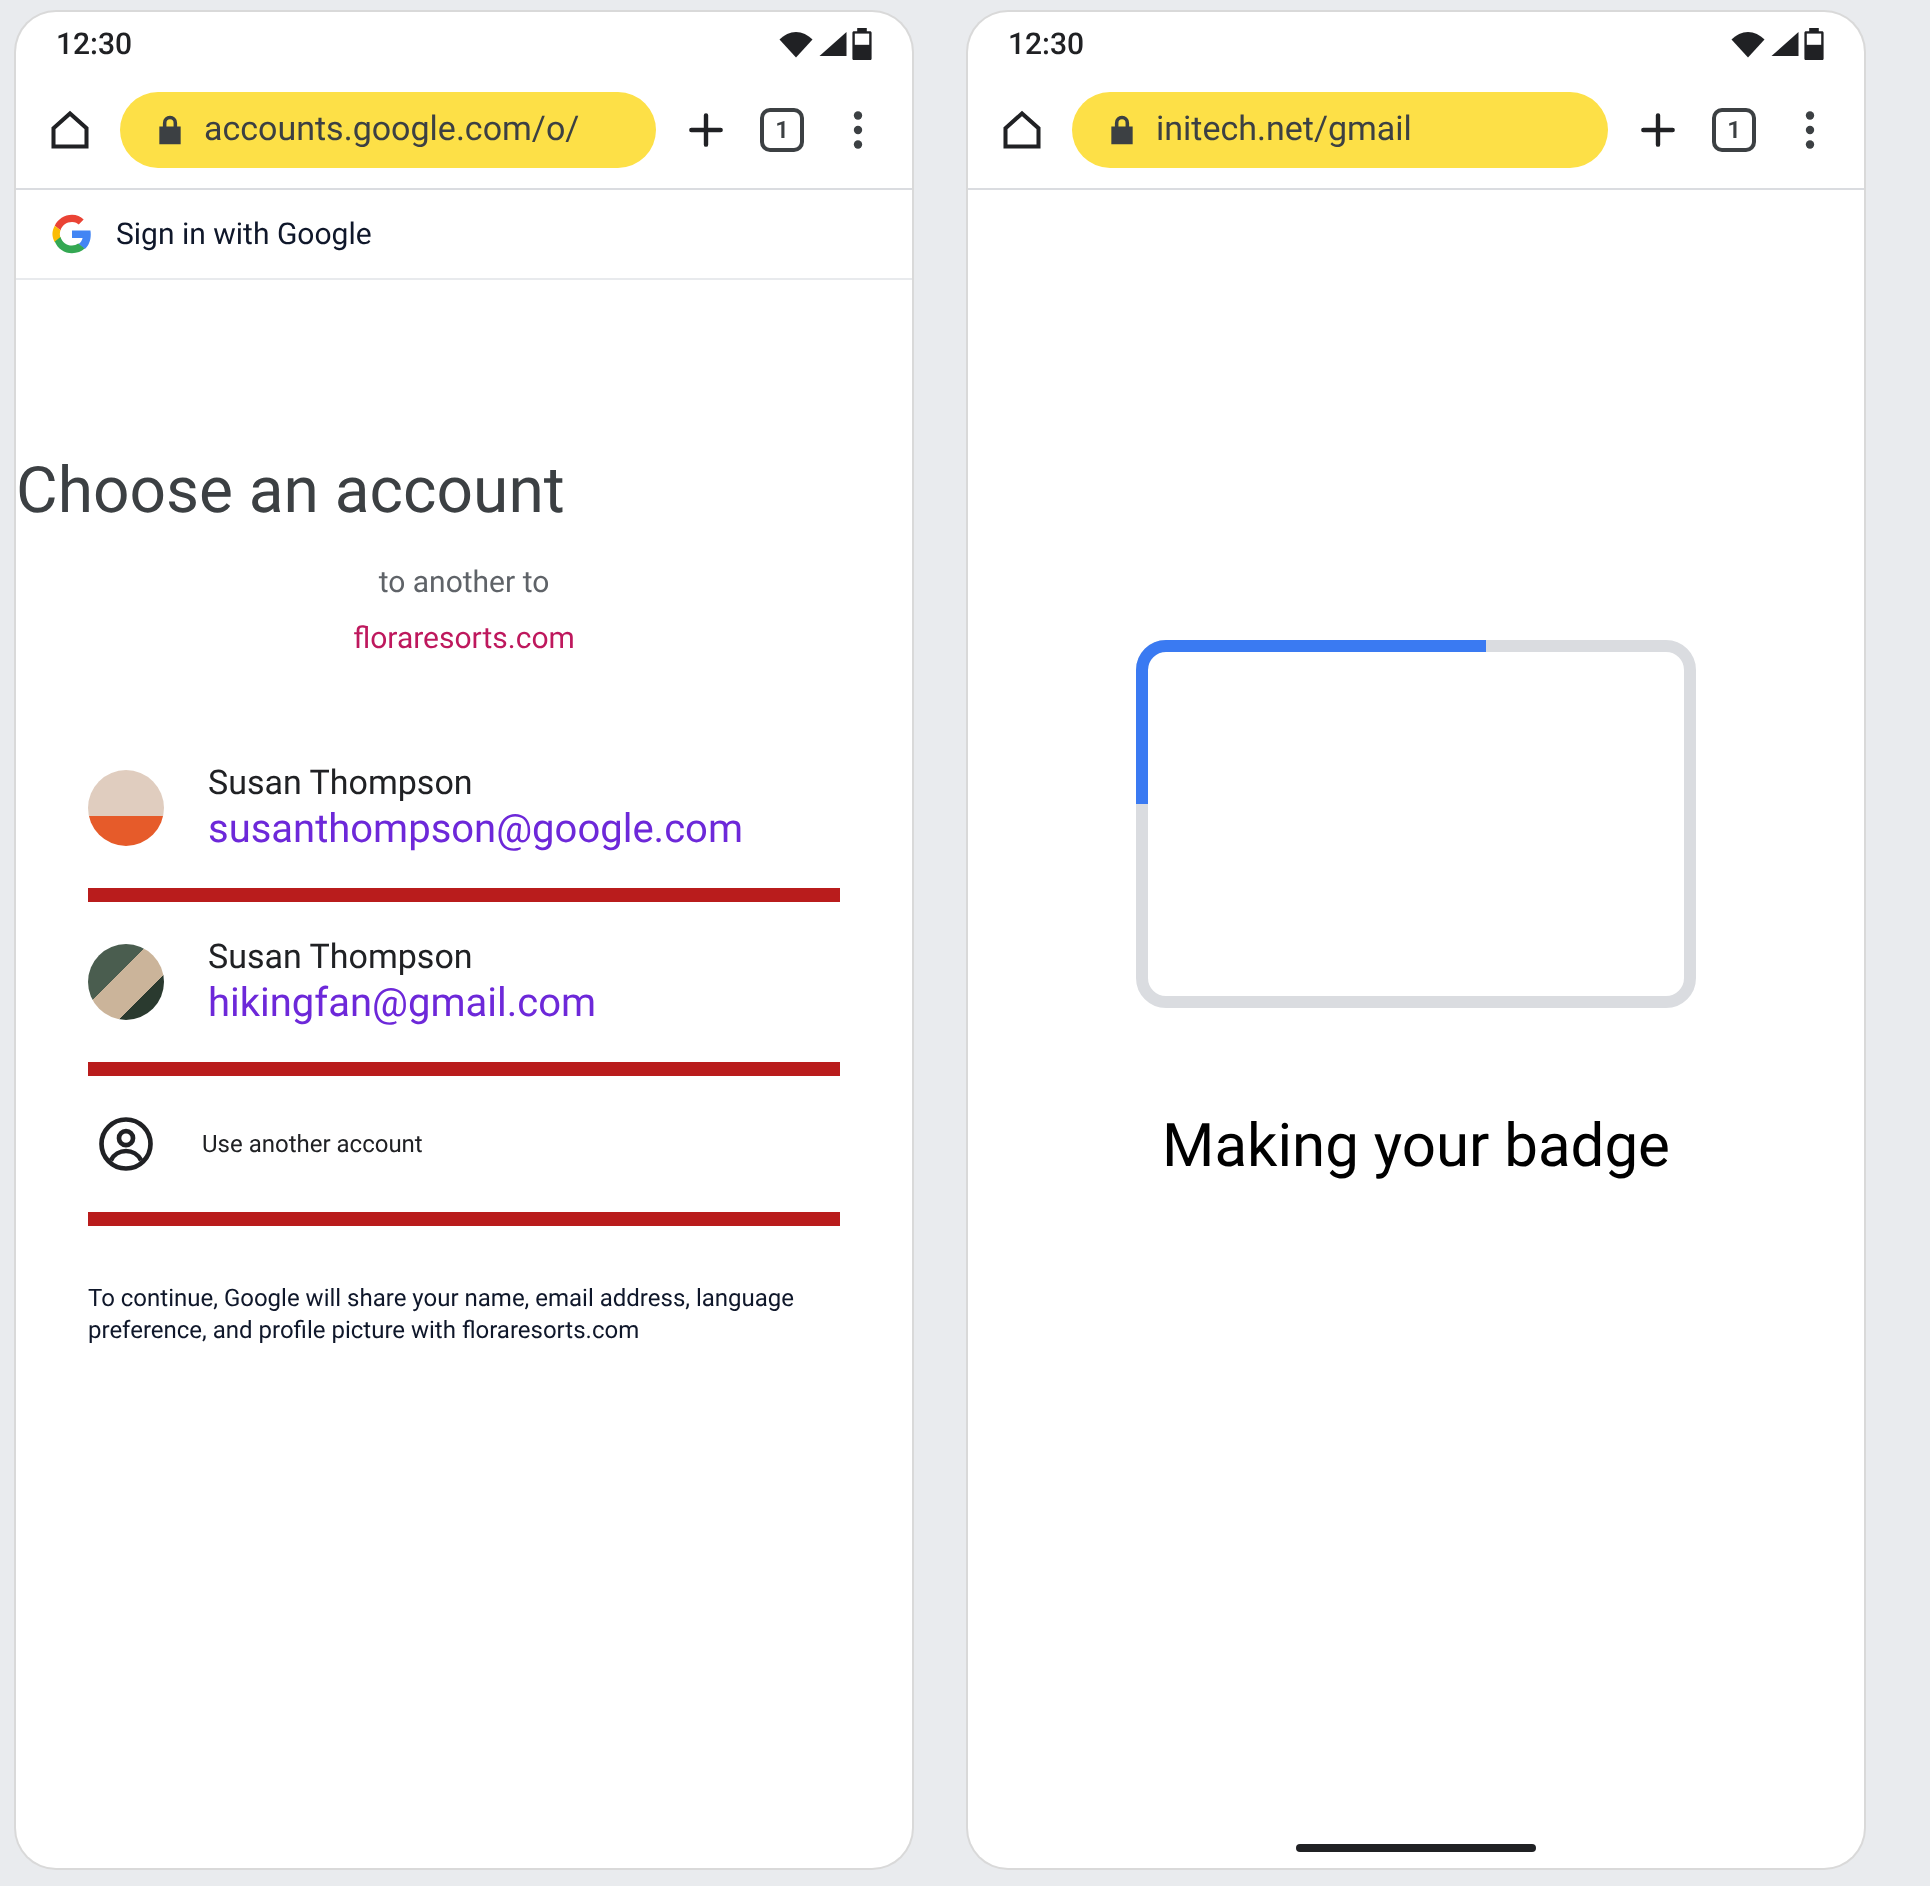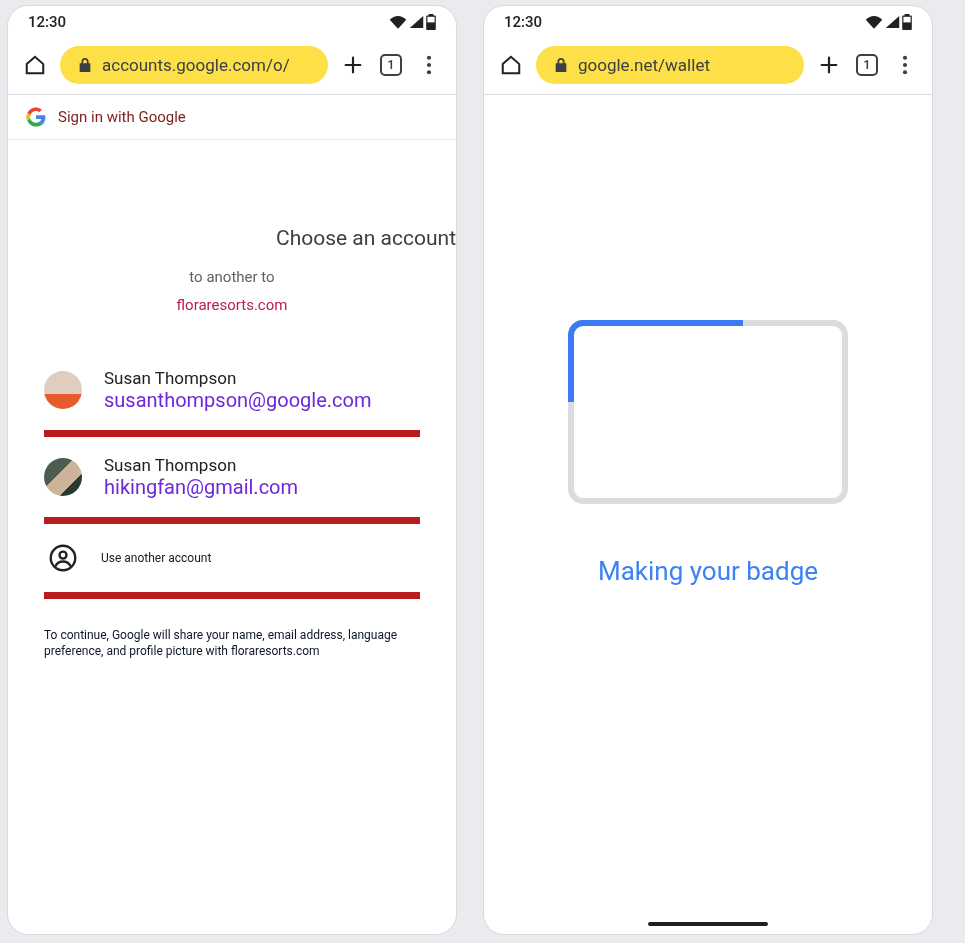--- a/index.html
+++ b/index.html
@@ -64,27 +64,27 @@
     display: flex; align-items: center; justify-content: center;
     font-size: 12px; font-weight: 600;
   }
   .signin-header {
     display: flex;
     align-items: center;
     gap: 12px;
     padding: 12px 18px;
     border-bottom: 1px solid #e8eaed;
     font-size: 15px;
-    color: #7f1d1d;
+    color: #0f172a;
   }
   .g-logo { width: 20px; height: 20px; }
   .content-area { flex: 1; overflow: hidden; position: relative; }
   .choose-title {
-    text-align: right;
-    font-size: 21px;
+    text-align: left;
+    font-size: 32px;
     color: #3c4043;
     font-weight: 400;
     margin-top: 86px;
   }
   .subtitle {
     text-align: center;
     font-size: 15px;
     color: #5f6368;
     margin-top: 18px;
   }
@@ -134,22 +134,22 @@
     align-items: center;
     justify-content: flex-start;
     padding-top: 225px;
   }
   .badge-card-wrap { position: relative; width: 280px; height: 184px; }
   .badge-card-progress {
     position: absolute; inset: 0;
   }
   .making-label {
     margin-top: 52px;
-    font-size: 26px;
-    color: #3b82f6;
+    font-size: 30px;
+    color: #000000;
   }
   .gesture-bar {
     position: absolute;
     bottom: 8px; left: 50%;
     transform: translateX(-50%);
     width: 120px; height: 4px;
     background: #202124;
     border-radius: 2px;
   }
   svg { display: block; }
@@ -269,21 +269,21 @@
   <div class="browser-bar">
     <span class="home-icon">
       <svg width="22" height="22" viewBox="0 0 24 24">
           <path fill="none" stroke="#202124" stroke-width="2.2" d="M3 11L12 3l9 8v10H3V11z"></path>
         </svg>
     </span>
     <div class="url-pill">
       <svg width="14" height="16" viewBox="0 0 14 18">
           <path fill="#3c4043" d="M11 7V5a4 4 0 10-8 0v2H1v10h12V7h-2zM5 5a2 2 0 114 0v2H5V5z"></path>
         </svg>
-      <span>google.net/wallet</span>
+      <span>initech.net/gmail</span>
     </div>
     <span class="plus-icon">
       <svg width="22" height="22" viewBox="0 0 24 24">
           <path stroke="#202124" stroke-width="2.4" stroke-linecap="round" d="M12 4v16M4 12h16"></path>
         </svg>
     </span>
     <span class="tab-count">
       <span class="tab-count-box">1</span>
     </span>
     <span class="more-icon">

